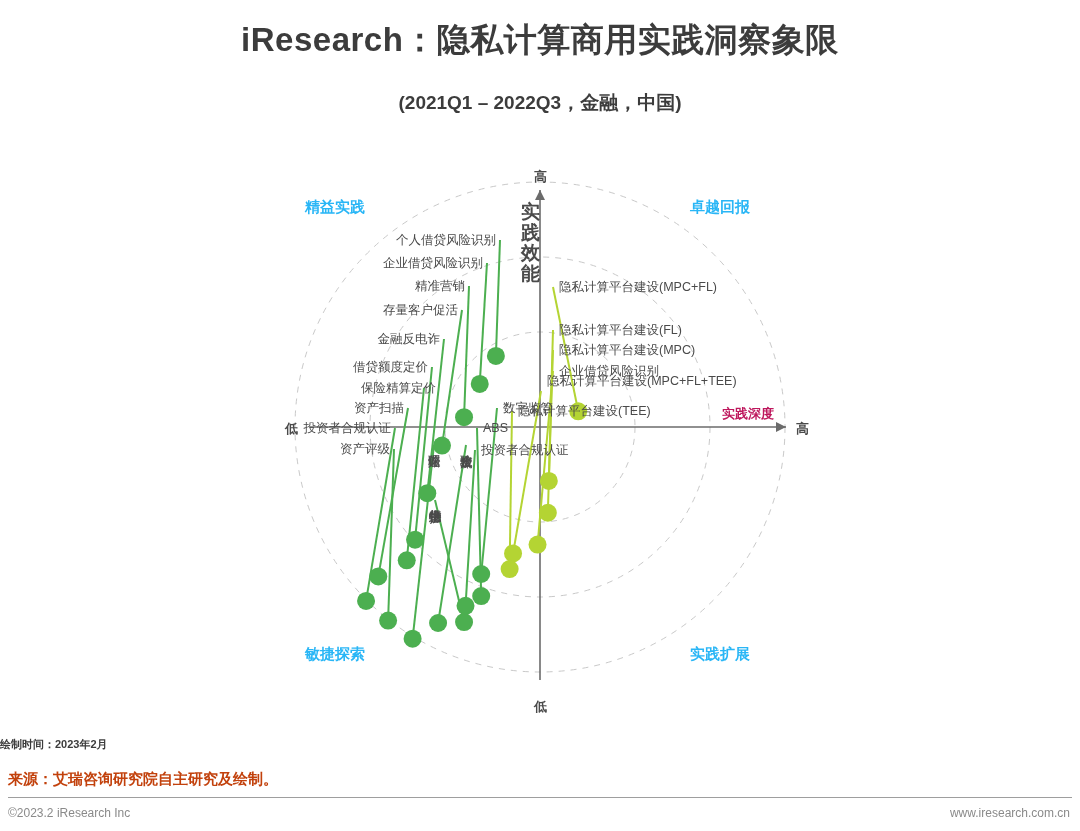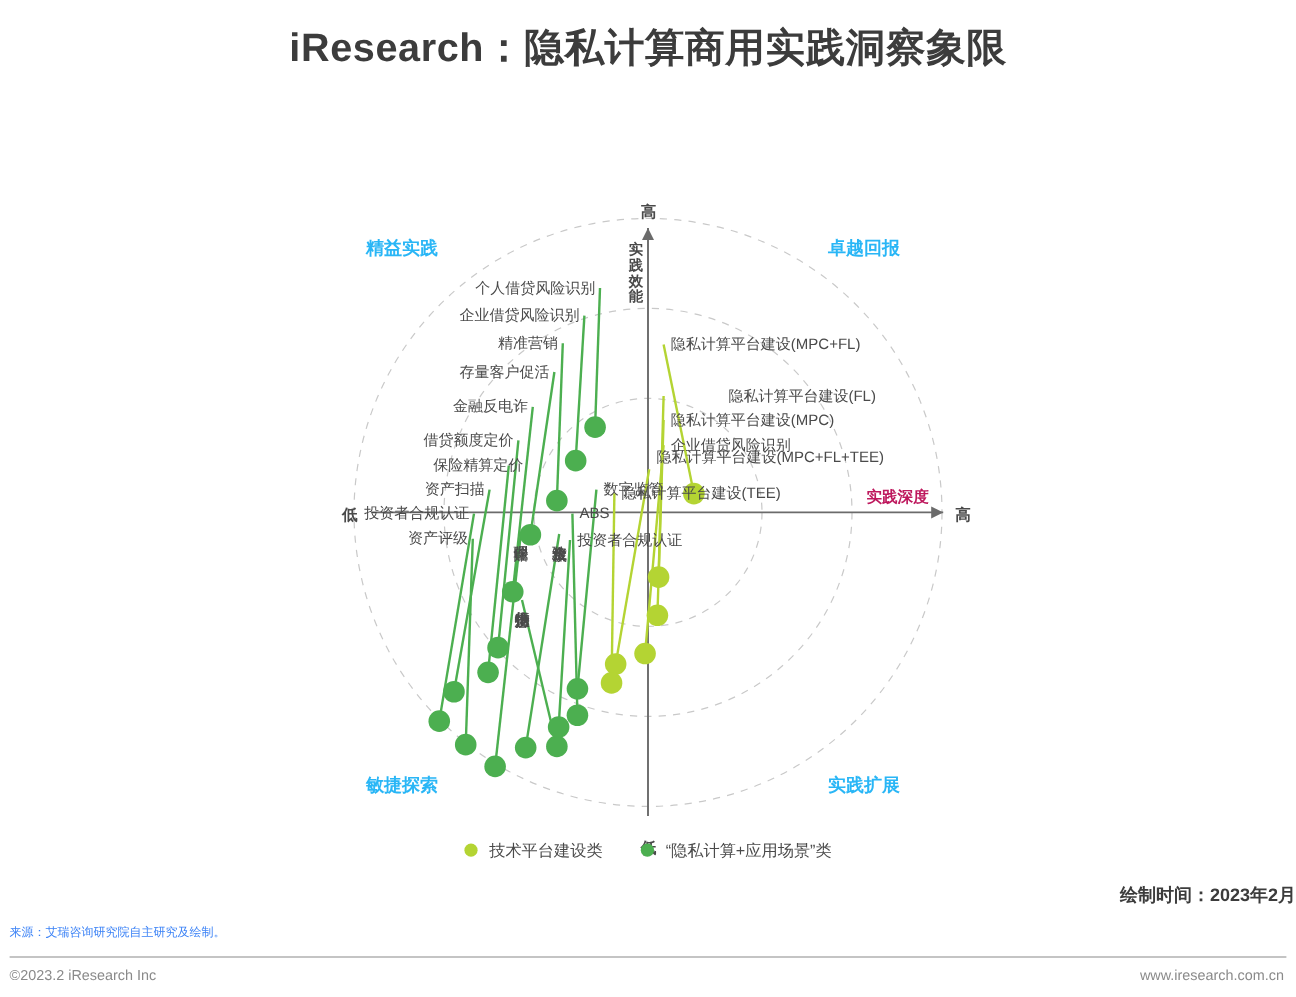--- a/index.html
+++ b/index.html
@@ -79,21 +79,21 @@
   .cap-high-top  { left: 534px; top: 28px; }
   .cap-low-bottom{ left: 534px; top: 558px; }
   .cap-low-left  { left: 285px; top: 280px; }
   .cap-high-right{ left: 796px; top: 280px; }
 
   .axis-name-y {
     position: absolute;
     left: 521px;
     top: 62px;
     width: 18px;
-    font-size: 12px;
+    font-size: 19px;
     font-weight: bold;
     color: #4a4a4a;
     line-height: 1.08;
     text-align: center;
     word-break: break-all;
   }
   .axis-name-x {
     position: absolute;
     left: 722px;
     top: 265px;
@@ -142,33 +142,34 @@
     height: 11px;
     border-radius: 50%;
     margin-right: 6px;
     vertical-align: -1px;
   }
   .drawn-time {
     position: absolute;
     left: 0;
     top: 737px;
     width: 1080px;
-    text-align: right;
-    font-size: 15px;
+    text-align: left;
+    font-size: 11px;
     font-weight: bold;
     color: #3c3c3c;
     white-space: nowrap;
   }
   .source {
     position: absolute;
     left: 8px;
     top: 770px;
-    font-size: 10px;
-    color: #3b82f6;
-    white-space: nowrap;
+    font-size: 15px;
+    color: #c2410c;
+    white-space: nowrap;
+    font-weight: bold;
   }
   .rule {
     position: absolute;
     left: 8px;
     top: 797px;
     width: 1064px;
     height: 1px;
     background: #9e9e9e;
   }
   .copyright {
@@ -187,20 +188,21 @@
     color: #8a8a8a;
     white-space: nowrap;
   }
 </style>
 </head>
 <body>
 
 <div class="page">
 
   <div class="title">iResearch：隐私计算商用实践洞察象限</div>
+  <div class="subtitle">(2021Q1 – 2022Q3，金融，中国)</div>
 
   <div class="chart-area">
     <svg class="chart-svg" width="1080" height="560">
       <g>
         <circle cx="540" cy="287" r="95" fill="none" stroke="#c9c9c9" stroke-width="1" stroke-dasharray="6 6"></circle>
         <circle cx="540" cy="287" r="170" fill="none" stroke="#c9c9c9" stroke-width="1" stroke-dasharray="6 6"></circle>
         <circle cx="540" cy="287" r="245" fill="none" stroke="#c9c9c9" stroke-width="1" stroke-dasharray="6 6"></circle>
       </g>
       <g>
         <line x1="310" y1="287" x2="786" y2="287" stroke="#6b6b6b" stroke-width="1.6"></line>
@@ -266,21 +268,21 @@
     <div class="axis-cap cap-high-top">高</div>
     <div class="axis-cap cap-low-bottom">低</div>
     <div class="axis-cap cap-low-left">低</div>
     <div class="axis-cap cap-high-right">高</div>
 
     <div class="axis-name-y">实践效能</div>
     <div class="axis-name-x">实践深度</div>
 
     <div id="labels">
         <div class="pt-label l" style="left: 559px; top: 147px;">隐私计算平台建设(MPC+FL)</div>
-        <div class="pt-label l" style="left: 559px; top: 190px; margin-left: 48px;">隐私计算平台建设(FL)</div>
+        <div class="pt-label l" style="left: 559px; top: 190px;">隐私计算平台建设(FL)</div>
         <div class="pt-label l" style="left: 559px; top: 210px; text-align: right;">隐私计算平台建设(MPC)</div>
         <div class="pt-label l" style="left: 559px; top: 231px;">企业借贷风险识别</div>
         <div class="pt-label l" style="left: 547px; top: 241px;">隐私计算平台建设(MPC+FL+TEE)</div>
         <div class="pt-label l" style="left: 518px; top: 271px;">隐私计算平台建设(TEE)</div>
         <div class="pt-label r" style="left: 496px; top: 100px;">个人借贷风险识别</div>
         <div class="pt-label r" style="left: 483px; top: 123px;">企业借贷风险识别</div>
         <div class="pt-label r" style="left: 465px; top: 146px;">精准营销</div>
         <div class="pt-label r" style="left: 458px; top: 170px;">存量客户促活</div>
         <div class="pt-label r" style="left: 440px; top: 199px;">金融反电诈</div>
         <div class="pt-label r" style="left: 428px; top: 227px;">借贷额度定价</div>
@@ -290,30 +292,20 @@
         <div class="pt-label r" style="left: 390px; top: 309px;">资产评级</div>
         <div class="pt-label vert" style="left: 434px; top: 305px;">保险理赔</div>
         <div class="pt-label vert" style="left: 466px; top: 305px;">资金流水核验</div>
         <div class="pt-label vert" style="left: 435px; top: 360px;">生物特征信息保护</div>
         <div class="pt-label l" style="left: 481px; top: 310px;">投资者合规认证</div>
         <div class="pt-label l" style="left: 483px; top: 288px;">ABS</div>
         <div class="pt-label l" style="left: 503px; top: 268px;">数字监管</div>
       </div>
   </div>
 
-  <div class="legend">
-    <span class="legend-item">
-      <span class="legend-dot" id="legend-dot-0" style="background: rgb(180, 212, 51);"></span>
-      <span>技术平台建设类</span>
-    </span>
-    <span class="legend-item">
-      <span class="legend-dot" id="legend-dot-1" style="background: rgb(76, 175, 80);"></span>
-      <span>“隐私计算+应用场景”类</span>
-    </span>
-  </div>
 
   <div class="drawn-time">绘制时间：2023年2月</div>
   <div class="source">来源：艾瑞咨询研究院自主研究及绘制。</div>
   <div class="rule"></div>
   <div class="copyright">©2023.2 iResearch Inc</div>
   <div class="website">www.iresearch.com.cn</div>
 
 </div>
 
 </body></html>

